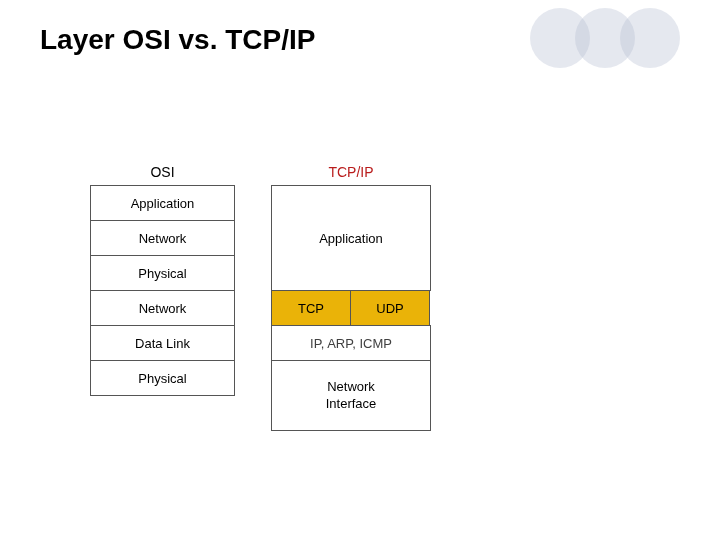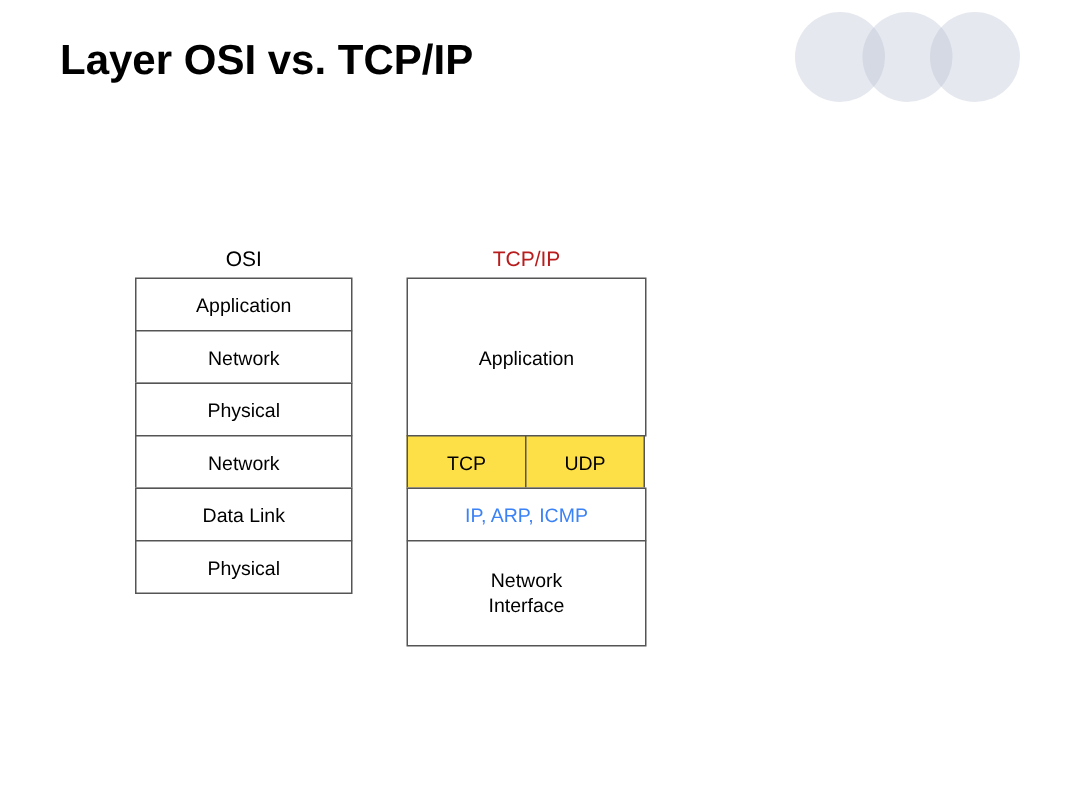--- a/index.html
+++ b/index.html
@@ -103,34 +103,34 @@
     }
     .tcpip-transport-row .half-box {
       width: 80px;
       height: 36px;
       border: 1px solid #555;
       display: flex;
       align-items: center;
       justify-content: center;
       font-size: 13px;
       color: #000;
-      background: #fde047;
+      background: #eab308;
       margin-right: -1px;
     }
 
     
     .tcpip-internet {
       width: 160px;
       height: 36px;
       border: 1px solid #555;
       display: flex;
       align-items: center;
       justify-content: center;
       font-size: 13px;
-      color: #3b82f6;
+      color: #404040;
       background: #fff;
       margin-top: -1px;
     }
 
     
     .tcpip-netinterface {
       width: 160px;
       height: calc(36px * 2 - 1px);
       border: 1px solid #555;
       display: flex;

